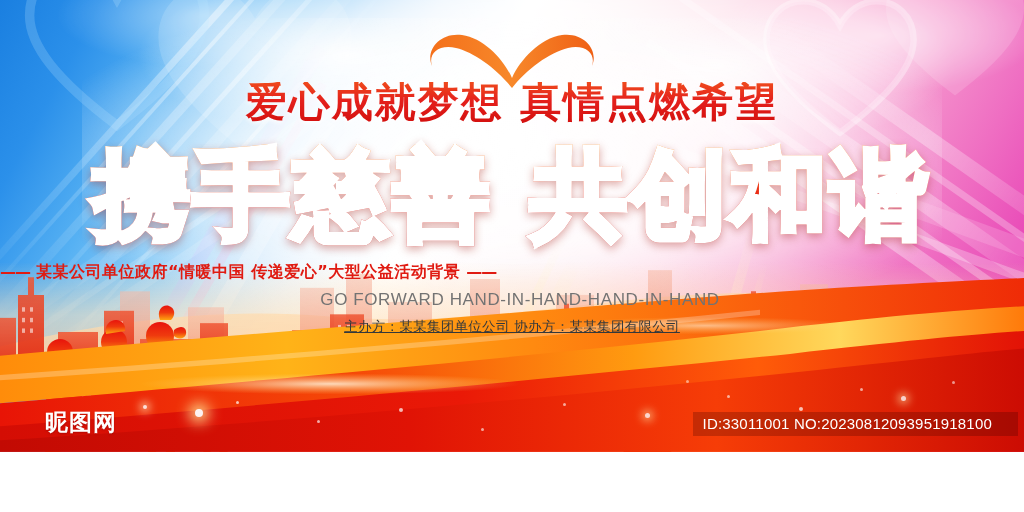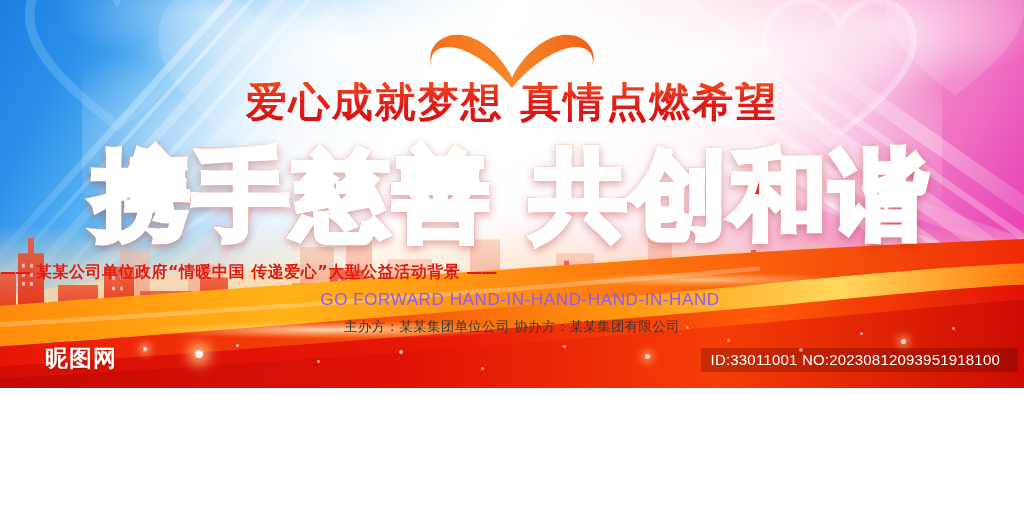--- a/index.html
+++ b/index.html
@@ -1,21 +1,21 @@
 <!DOCTYPE html>
 <html lang="zh"><head>
 <meta charset="utf-8">
 <title>charity-banner</title>
 <style>
   html,body{margin:0;padding:0;background:#fff;}
   body{font-family:"Liberation Sans","DejaVu Sans",sans-serif;}
 
   .stage{
     position:relative;
-    width:1024px;height:388px;
+    width:1024px;height:452px;
     overflow:hidden;
     user-select:none;
   }
 
   
   .bg-base{
     position:absolute;inset:0;
     background:
       linear-gradient(118deg,
         #1a7fe0 0%,
@@ -129,52 +129,53 @@
     letter-spacing:.5px;
     white-space:nowrap;
   }
   .tagline .rule{letter-spacing:-1px;}
 
   .en-line{
     position:absolute;left:16px;right:0;top:290px;
     text-align:center;
     font-family:"Liberation Sans","DejaVu Sans",sans-serif;
     font-size:17px;font-weight:400;
-    color:#8b5cf6;
+    color:#737373;
     letter-spacing:.6px;
   }
 
   .orgs{
     position:absolute;left:0;right:0;top:318px;
     text-align:center;
     font-family:"DejaVu Sans","Liberation Sans",sans-serif;
     font-size:13.5px;font-weight:400;
     color:#33383c;
     letter-spacing:.3px;
+    text-decoration:underline;
   }
 
   
   .brand{
     position:absolute;left:14px;bottom:14px;
     display:flex;align-items:center;gap:9px;padding-left:31px;
   }
   .brand-cn{
     font-family:"DejaVu Sans","Liberation Sans",sans-serif;
     font-size:23px;font-weight:700;color:#ffffff;letter-spacing:1px;
     text-shadow:0 1px 2px rgba(120,0,0,.45);
   }
   .brand-url{
     font-family:"DejaVu Sans Mono","Liberation Mono",monospace;
     font-size:20px;font-weight:700;color:#ffffff;letter-spacing:.4px;
     text-shadow:0 1px 2px rgba(120,0,0,.45);
   }
   .idtag{
     position:absolute;right:6px;bottom:16px;
     background:rgba(60,0,0,.26);
-    padding:3px 18px 4px 10px;
+    padding:3px 26px 4px 10px;
     font-family:"Liberation Sans","DejaVu Sans",sans-serif;
     font-size:15px;color:#ffffff;letter-spacing:.2px;
     white-space:nowrap;
   }
 </style>
 </head>
 <body>
 
 <div class="stage">
 

